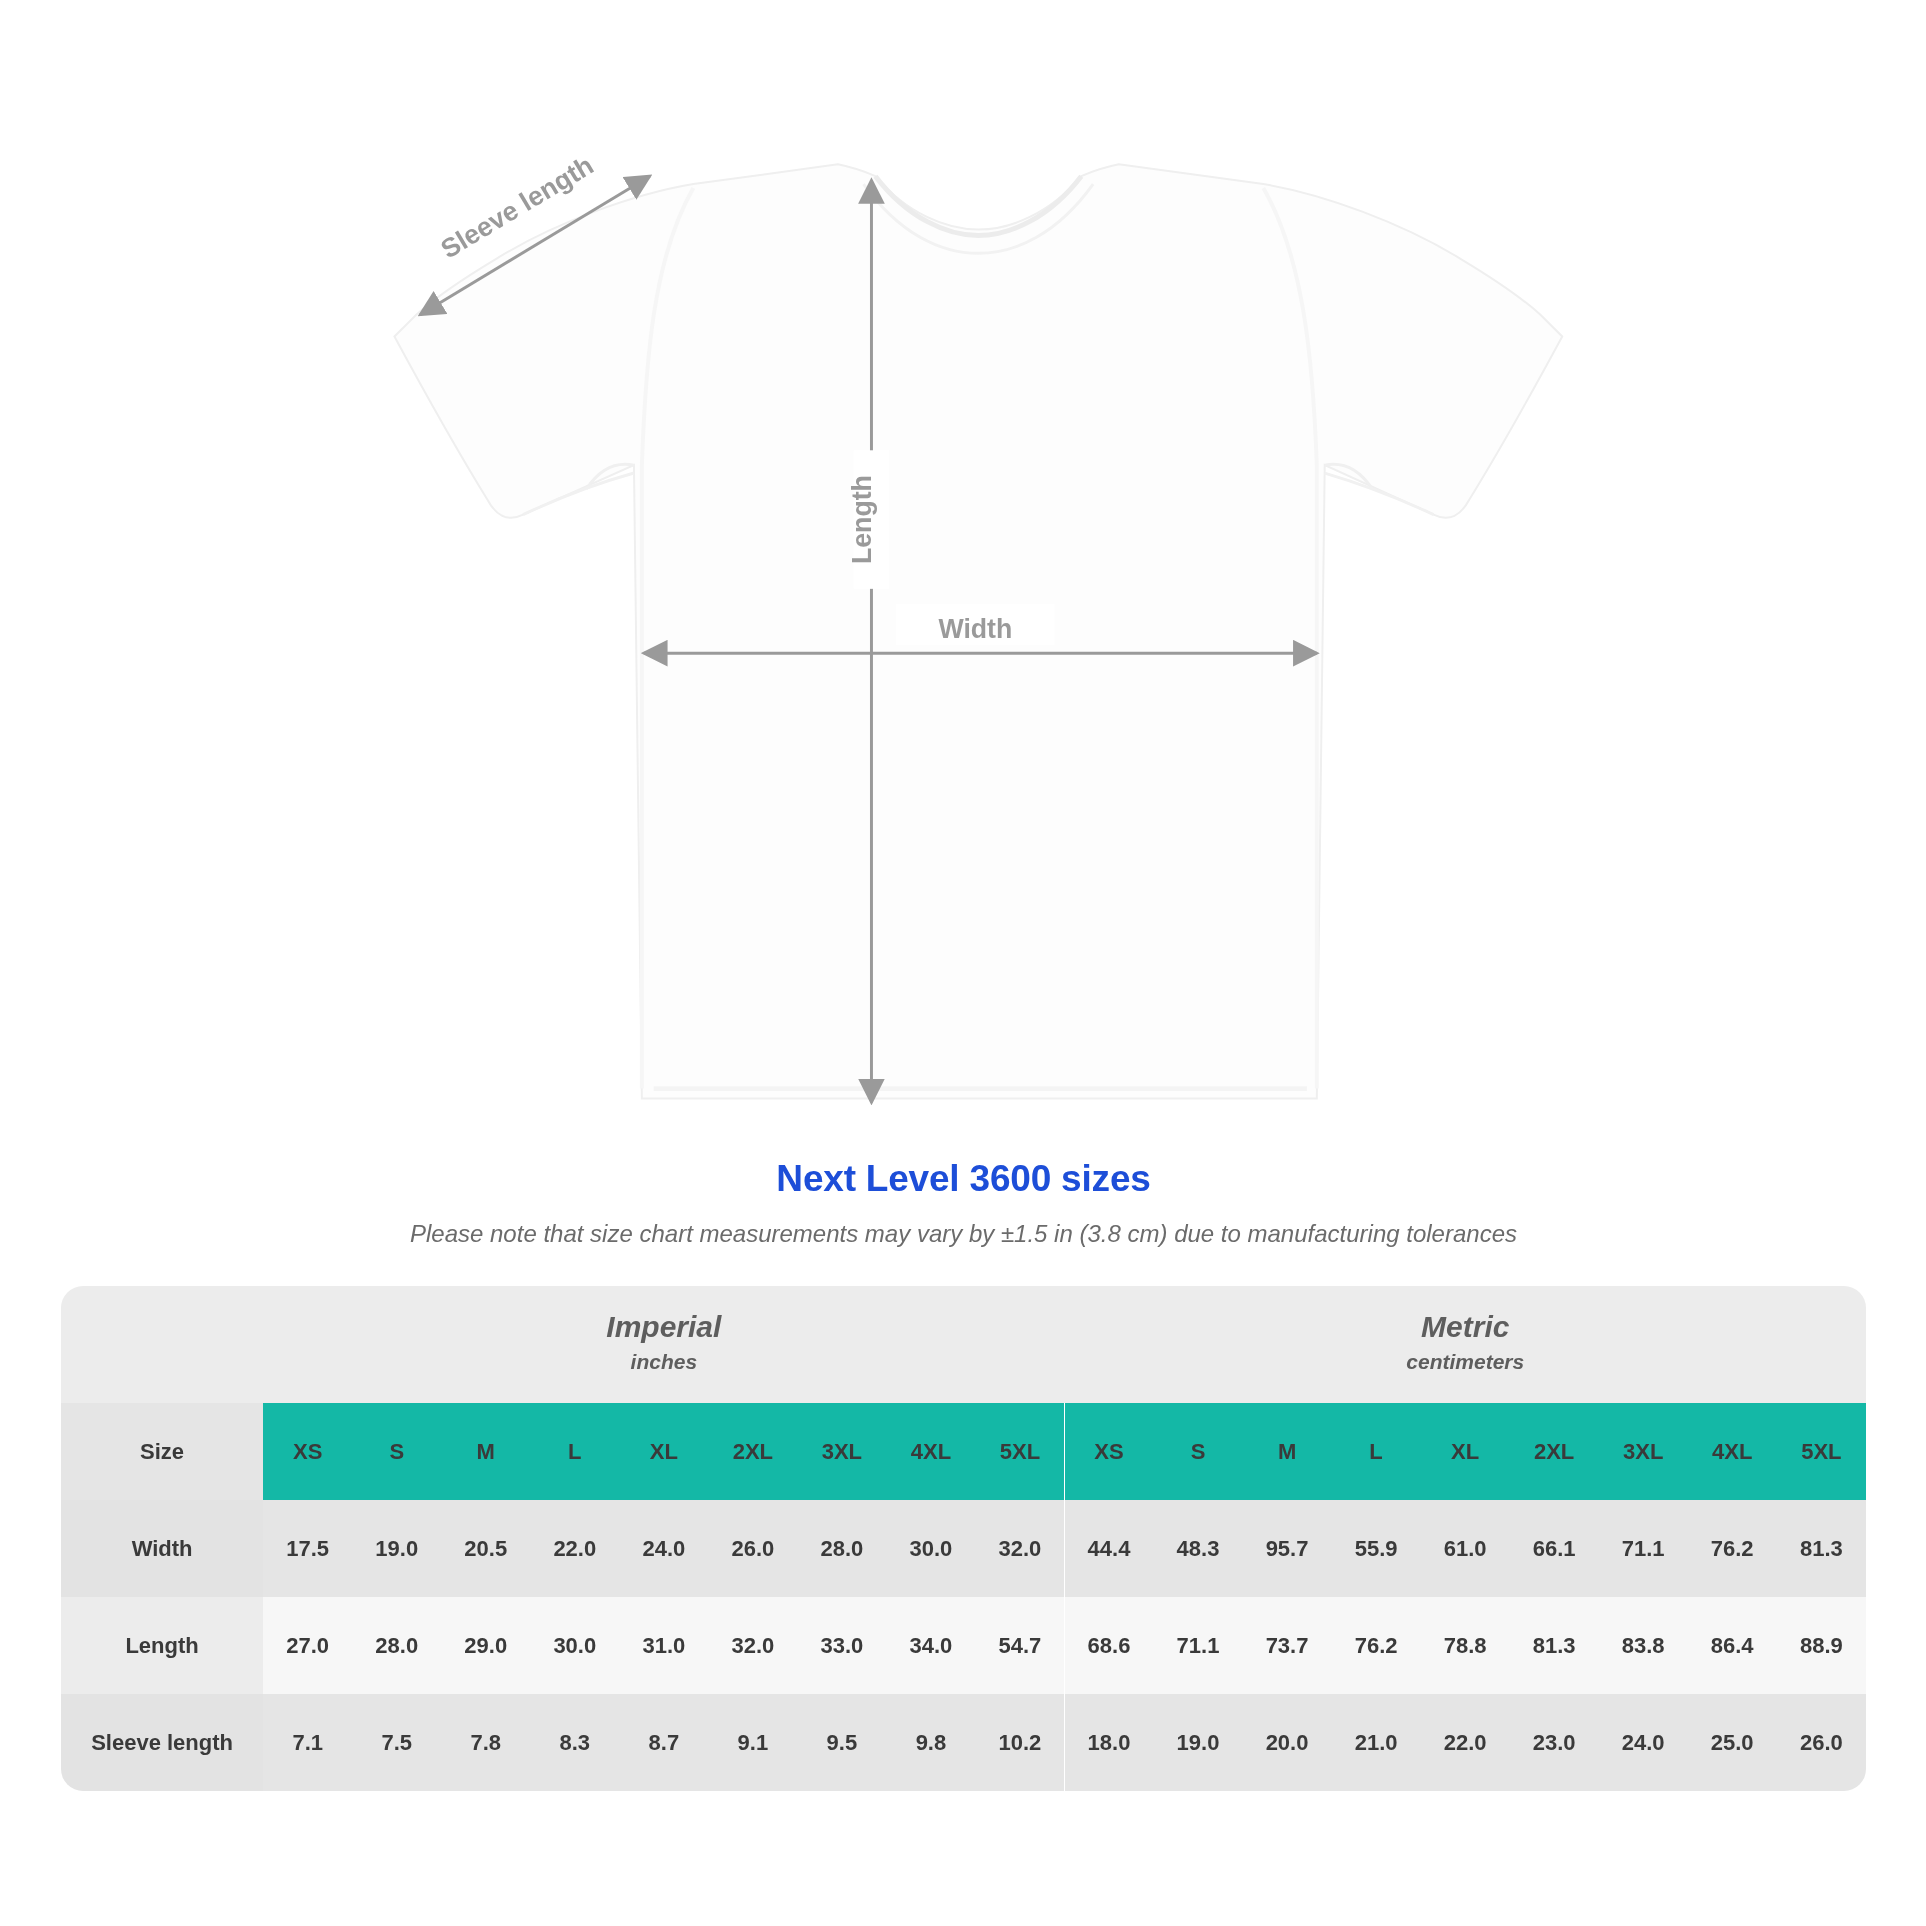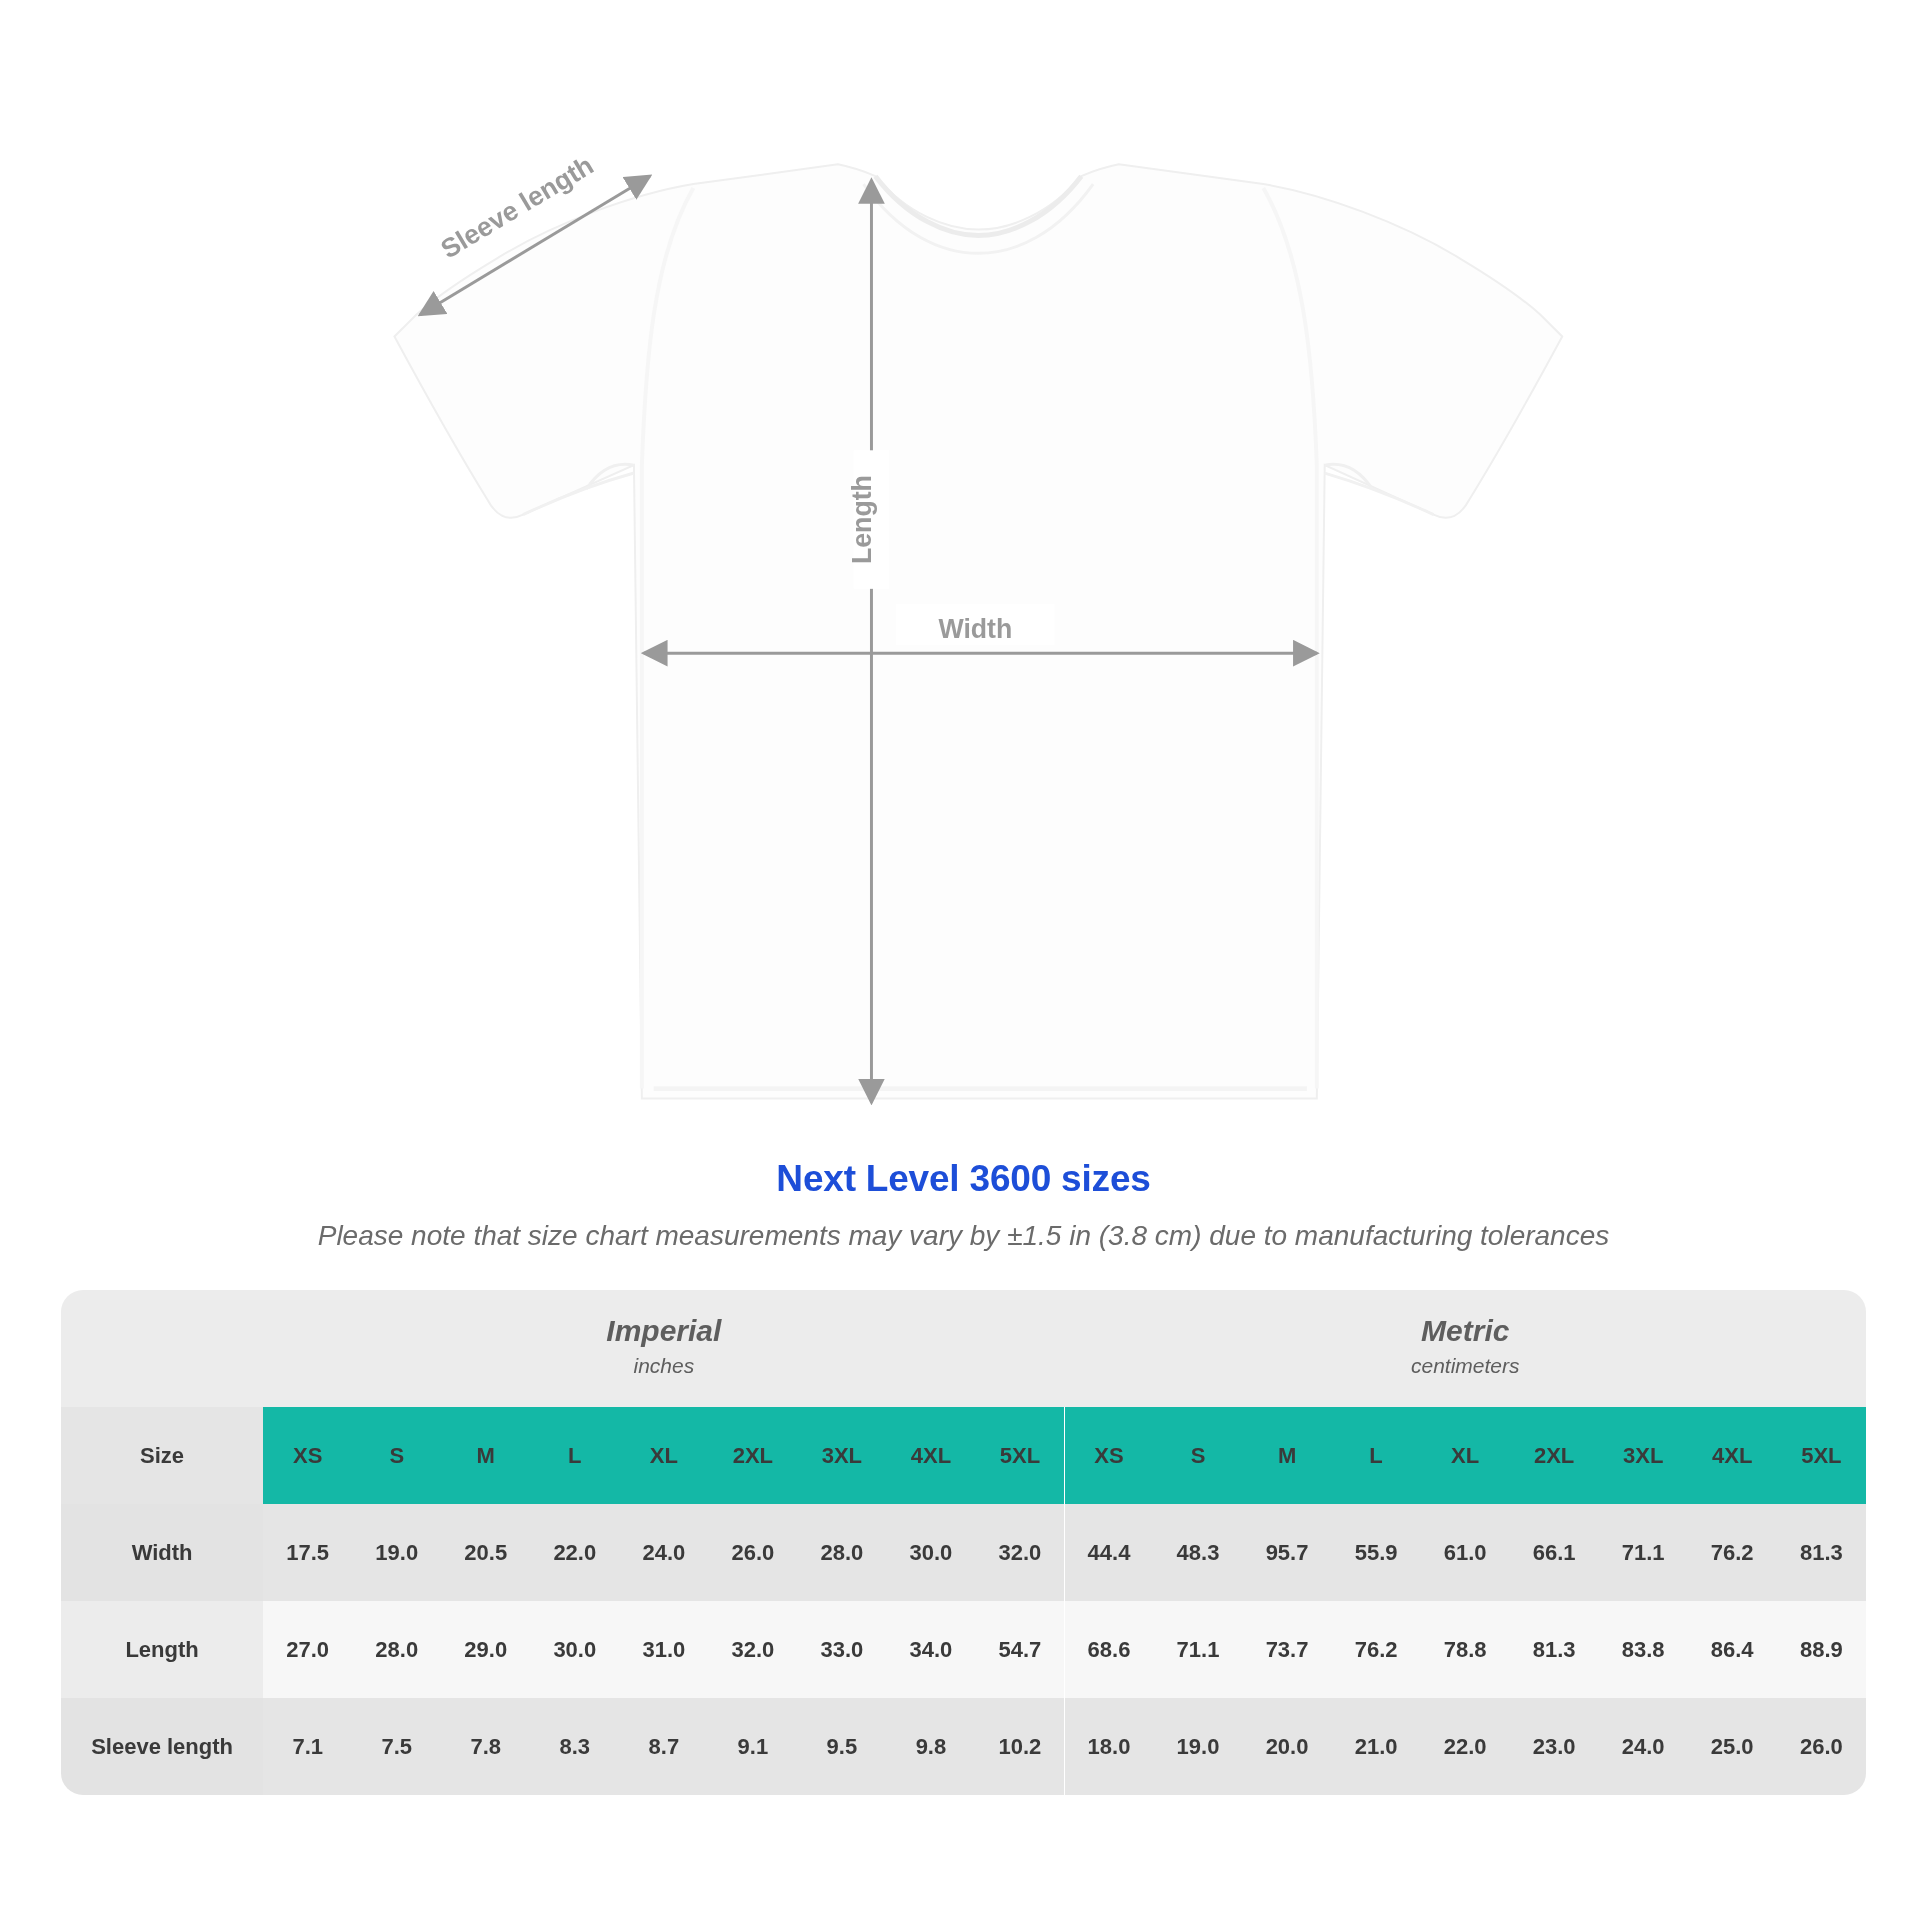--- a/index.html
+++ b/index.html
@@ -30,21 +30,21 @@
     text-align: center;
     margin-top: 10px;
   }
   .chart-title {
     font-size: 37px;
     font-weight: bold;
     color: #1d4ed8;
     letter-spacing: -0.2px;
   }
   .chart-note {
-    font-size: 28px;
+    font-size: 24px;
     font-style: italic;
     color: #6b6b6b;
     margin-top: 20px;
   }
 
   
   .table-wrap {
     margin: 38px 61px 0 61px;
     border-radius: 22px;
     overflow: hidden;
@@ -69,21 +69,21 @@
   .unit-main {
     font-size: 30px;
     font-style: italic;
     font-weight: bold;
     color: #5e5e5e;
     line-height: 1.15;
   }
   .unit-sub {
     font-size: 21px;
     font-style: italic;
-    font-weight: normal;
+    font-weight: bold;
     color: #5e5e5e;
     line-height: 1.6;
   }
   .hdr-row td {
     background: #14b8a6;
     height: 97px;
   }
   .hdr-row td.label-col { background: #e5e5e5; }
   .row-a td { background: #e5e5e5; height: 97px; }
   .row-b td { background: #f7f7f7; height: 97px; }

